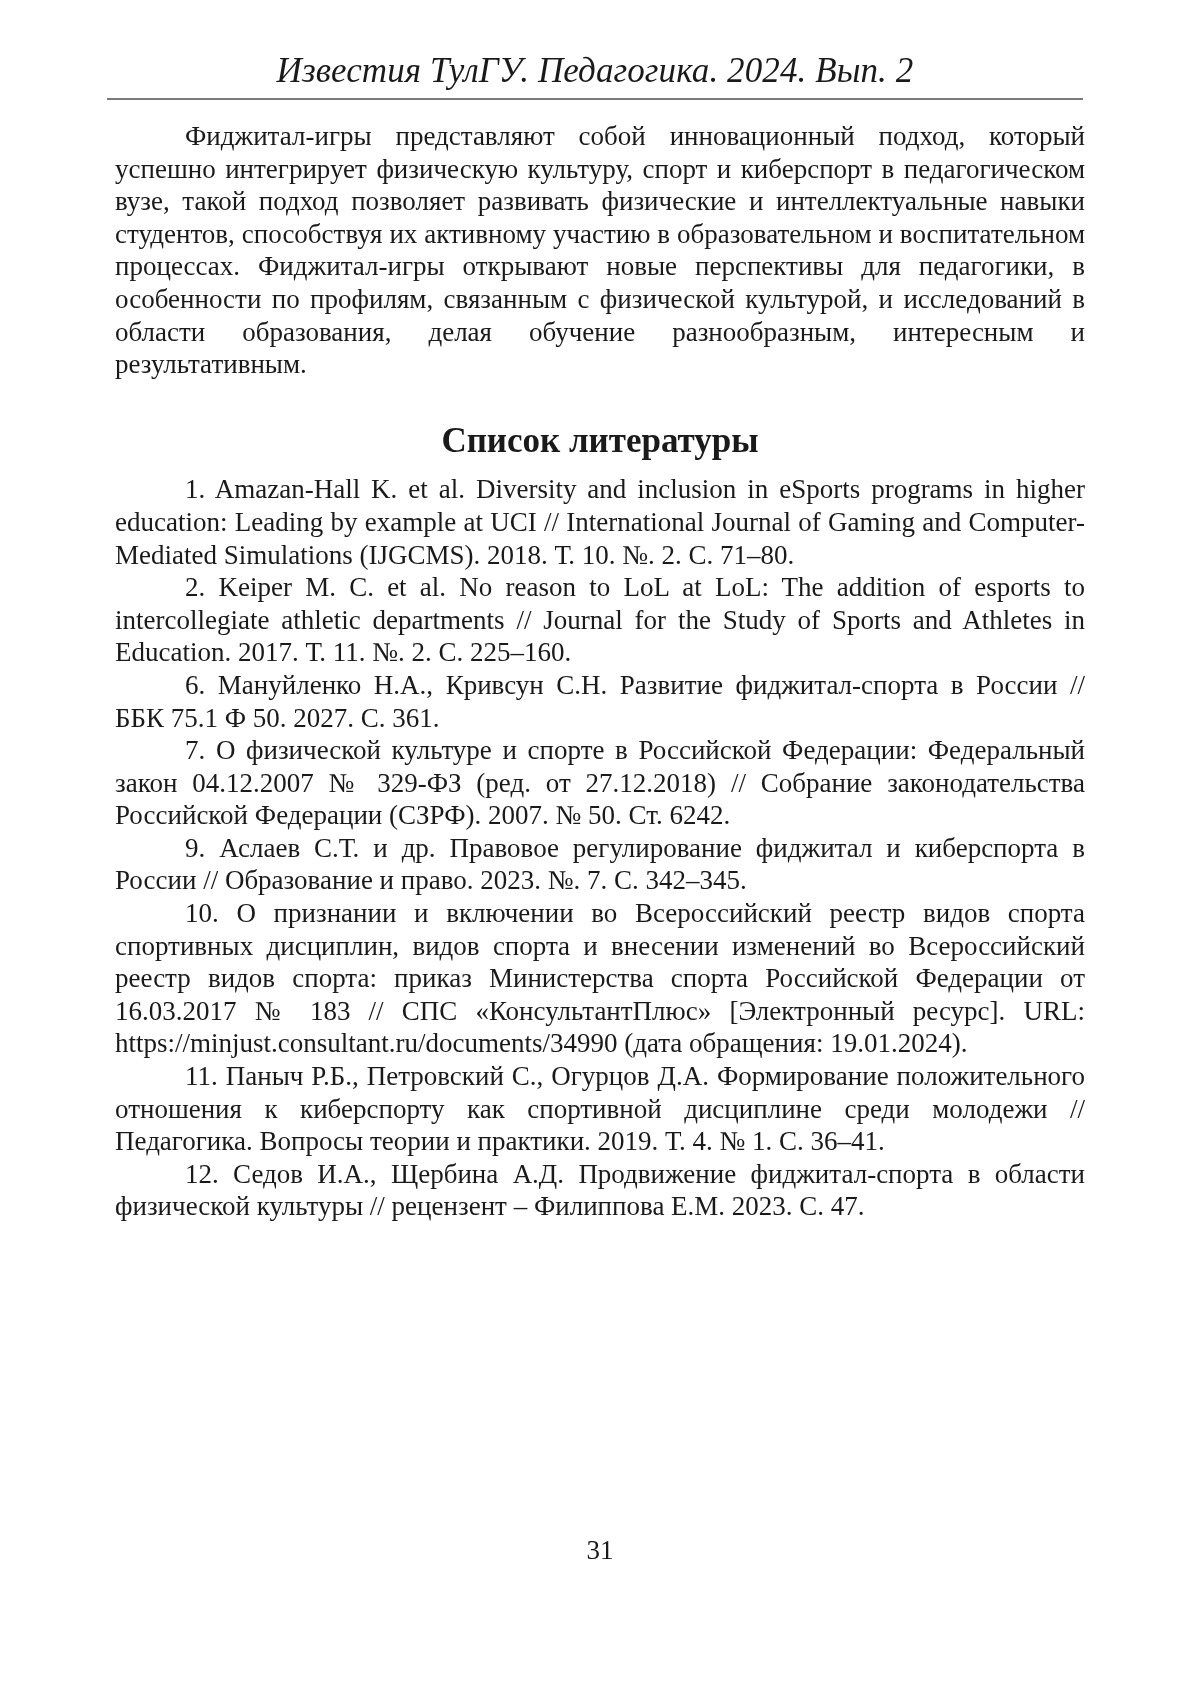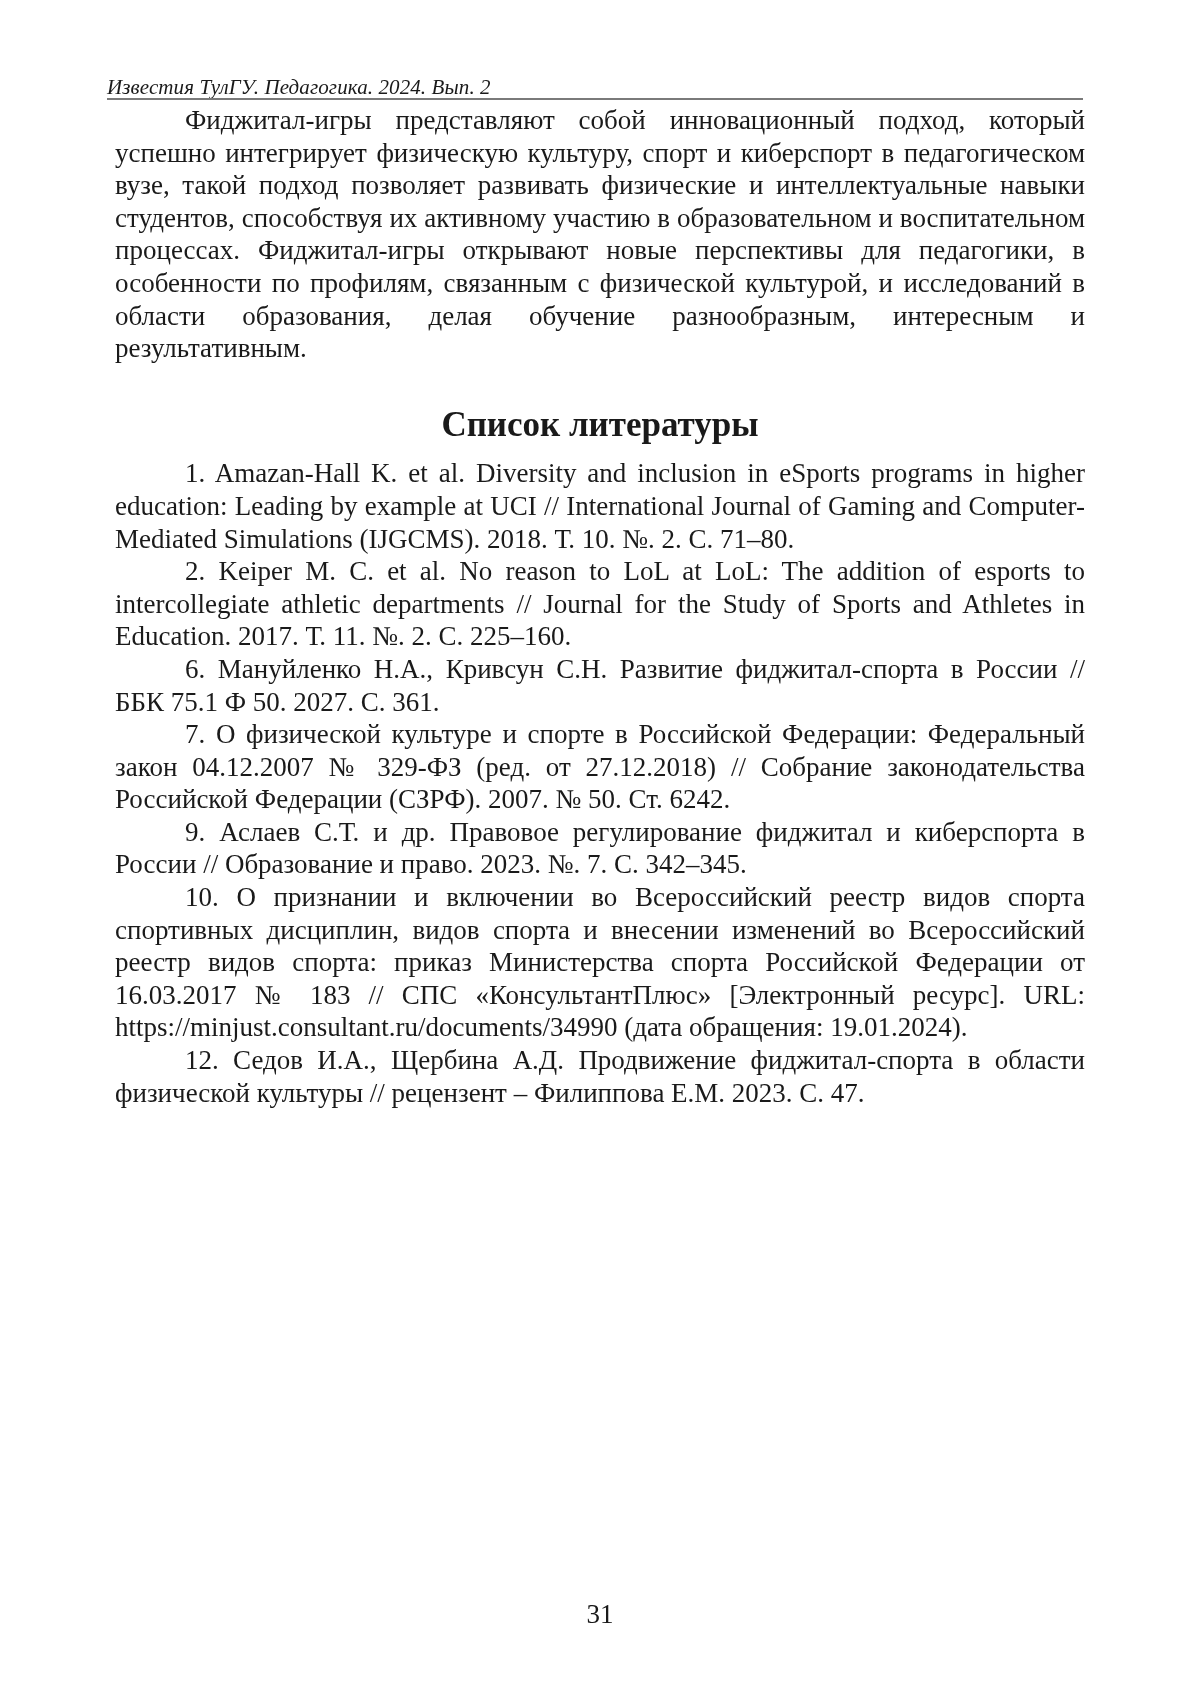--- a/index.html
+++ b/index.html
@@ -20,40 +20,39 @@
       left: 0;
       top: 0;
       width: 1200px;
       height: 1697px;
     }
     .running-header {
       position: absolute;
       left: 107px;
       width: 976px;
       top: 54px;
-      text-align: left;
+      text-align: center;
       font-style: italic;
-      font-size: 21px;
+      font-size: 35px;
       line-height: 34px;
       letter-spacing: 0.1px;
-      margin-top: 16px;
     }
     .header-rule {
       position: absolute;
       left: 107px;
       width: 976px;
       top: 98px;
       height: 0;
       border-top: 2px solid #7a7a7a;
     }
     .body-block {
       position: absolute;
       left: 115px;
       width: 970px;
-      top: 104px;
+      top: 120px;
       font-size: 27px;
       line-height: 32.6px;
       text-align: justify;
       hyphens: manual;
     }
     .para {
       margin: 0;
       text-indent: 70px;
     }
     .section-heading {
@@ -70,21 +69,21 @@
     }
     .ref {
       margin: 0;
       text-indent: 70px;
       text-align: justify;
     }
     .page-number {
       position: absolute;
       left: 0;
       width: 1200px;
-      top: 1598px;
+      top: 1534px;
       text-align: center;
       font-size: 27px;
       line-height: 32px;
     }
   </style>
 </head>
 <body>
 
 <div class="page">
 
@@ -96,19 +95,20 @@
 
     <h2 class="section-heading">Список литературы</h2>
 
     <ol class="refs">
       <li class="ref">1. Amazan-Hall K. et al. Diversity and inclusion in eSports programs in higher education: Leading by example at UCI // International Journal of Gaming and Computer-Mediated Simulations (IJGCMS). 2018. Т. 10. №. 2. С. 71–80.</li>
       <li class="ref">2. Keiper M. C. et al. No reason to LoL at LoL: The addition of esports to intercollegiate athletic departments // Journal for the Study of Sports and Athletes in Education. 2017. Т. 11. №. 2. С. 225–160.</li>
       <li class="ref">6. Мануйленко Н.А., Кривсун С.Н. Развитие фиджитал-спорта в России // ББК 75.1 Ф 50. 2027. С. 361.</li>
       <li class="ref">7. О физической культуре и спорте в Российской Федерации: Федеральный закон 04.12.2007 № 329-ФЗ (ред. от 27.12.2018) // Собрание законодательства Российской Федерации (СЗРФ). 2007. № 50. Ст. 6242.</li>
       <li class="ref">9. Аслаев С.Т. и др. Правовое регулирование фиджитал и киберспорта в России // Образование и право. 2023. №. 7. С. 342–345.</li>
       <li class="ref">10. О признании и включении во Всероссийский реестр видов спорта спортивных дисциплин, видов спорта и внесении изменений во Всероссийский реестр видов спорта: приказ Министерства спорта Российской Федерации от 16.03.2017 № 183 // СПС «КонсультантПлюс» [Электронный ресурс]. URL: https://minjust.consultant.ru/documents/34990 (дата обращения: 19.01.2024).</li>
+      <li class="ref">11. Паныч Р.Б., Петровский С., Огурцов Д.А. Формирование положительного отношения к киберспорту как спортивной дисциплине среди молодежи // Педагогика. Вопросы теории и практики. 2019. Т. 4. № 1. С. 36–41.</li>
       <li class="ref">12. Седов И.А., Щербина А.Д. Продвижение фиджитал-спорта в области физической культуры // рецензент – Филиппова Е.М. 2023. С. 47.</li>
     </ol>
   </div>
 
   <div class="page-number">31</div>
 
 </div>
 
 </body></html>

